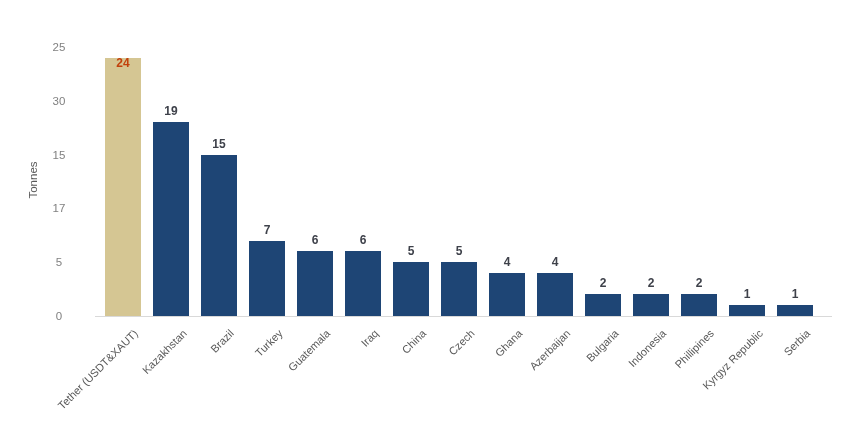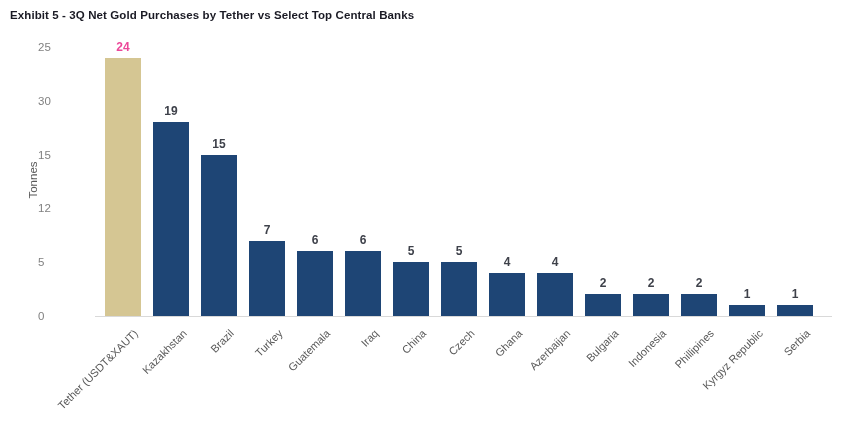--- a/index.html
+++ b/index.html
@@ -34,21 +34,21 @@
     font-size: 11.5px;
     color: #595959;
     transform: rotate(-90deg);
     transform-origin: center center;
   }
 
   .y-tick {
     position: absolute;
     left: 38px;
     width: 42px;
-    text-align: left;
+    text-align: center;
     font-size: 11.5px;
     color: #808080;
     line-height: 14px;
   }
 
   .baseline {
     position: absolute;
     height: 1px;
     background: #d9d9d9;
   }
@@ -74,34 +74,33 @@
     white-space: nowrap;
     transform: rotate(-45deg);
     transform-origin: top right;
     text-align: right;
   }
 </style>
 </head>
 <body>
 
 <div id="stage">
-  <div class="chart-title">Exhibit 5 - 3Q Net Gold Purchases by Tether vs Select Top Central Banks</div>
 
   <div class="y-axis-label">Tonnes</div>
 
   <div id="plot"></div>
 <div class="y-tick" style="top: 309px;">0</div>
     <div class="y-tick" style="top: 255.2px;">5</div>
-    <div class="y-tick" style="top: 201.4px;">12</div>
+    <div class="y-tick" style="top: 201.4px;">17</div>
     <div class="y-tick" style="top: 147.6px;">15</div>
     <div class="y-tick" style="top: 93.8px;">30</div>
     <div class="y-tick" style="top: 40px;">25</div>
     <div class="baseline" style="left: 95px; top: 316px; width: 737px; background: rgb(217, 217, 217);"></div>
     <div class="bar" style="left: 105px; top: 58px; width: 36px; height: 258px; background: rgb(213, 198, 147);"></div>
-    <div class="bar-value" style="left: 99px; top: 40px; color: #ec4899;">24</div>
+    <div class="bar-value" style="left: 99px; top: 56px; color: #c2410c;">24</div>
     <div class="x-label" style="right: 722px; top: 327px; color: rgb(89, 89, 89);">Tether (USDT&amp;XAUT)</div>
     <div class="bar" style="left: 153px; top: 122px; width: 36px; height: 194px; background: rgb(30, 69, 117);"></div>
     <div class="bar-value" style="left: 147px; top: 104px; color: rgb(62, 65, 74);">19</div>
     <div class="x-label" style="right: 674px; top: 327px; color: rgb(89, 89, 89);">Kazakhstan</div>
     <div class="bar" style="left: 201px; top: 155px; width: 36px; height: 161px; background: rgb(30, 69, 117);"></div>
     <div class="bar-value" style="left: 195px; top: 137px; color: rgb(62, 65, 74);">15</div>
     <div class="x-label" style="right: 626px; top: 327px; color: rgb(89, 89, 89);">Brazil</div>
     <div class="bar" style="left: 249px; top: 241px; width: 36px; height: 75px; background: rgb(30, 69, 117);"></div>
     <div class="bar-value" style="left: 243px; top: 223px; color: rgb(62, 65, 74);">7</div>
     <div class="x-label" style="right: 578px; top: 327px; color: rgb(89, 89, 89);">Turkey</div>

